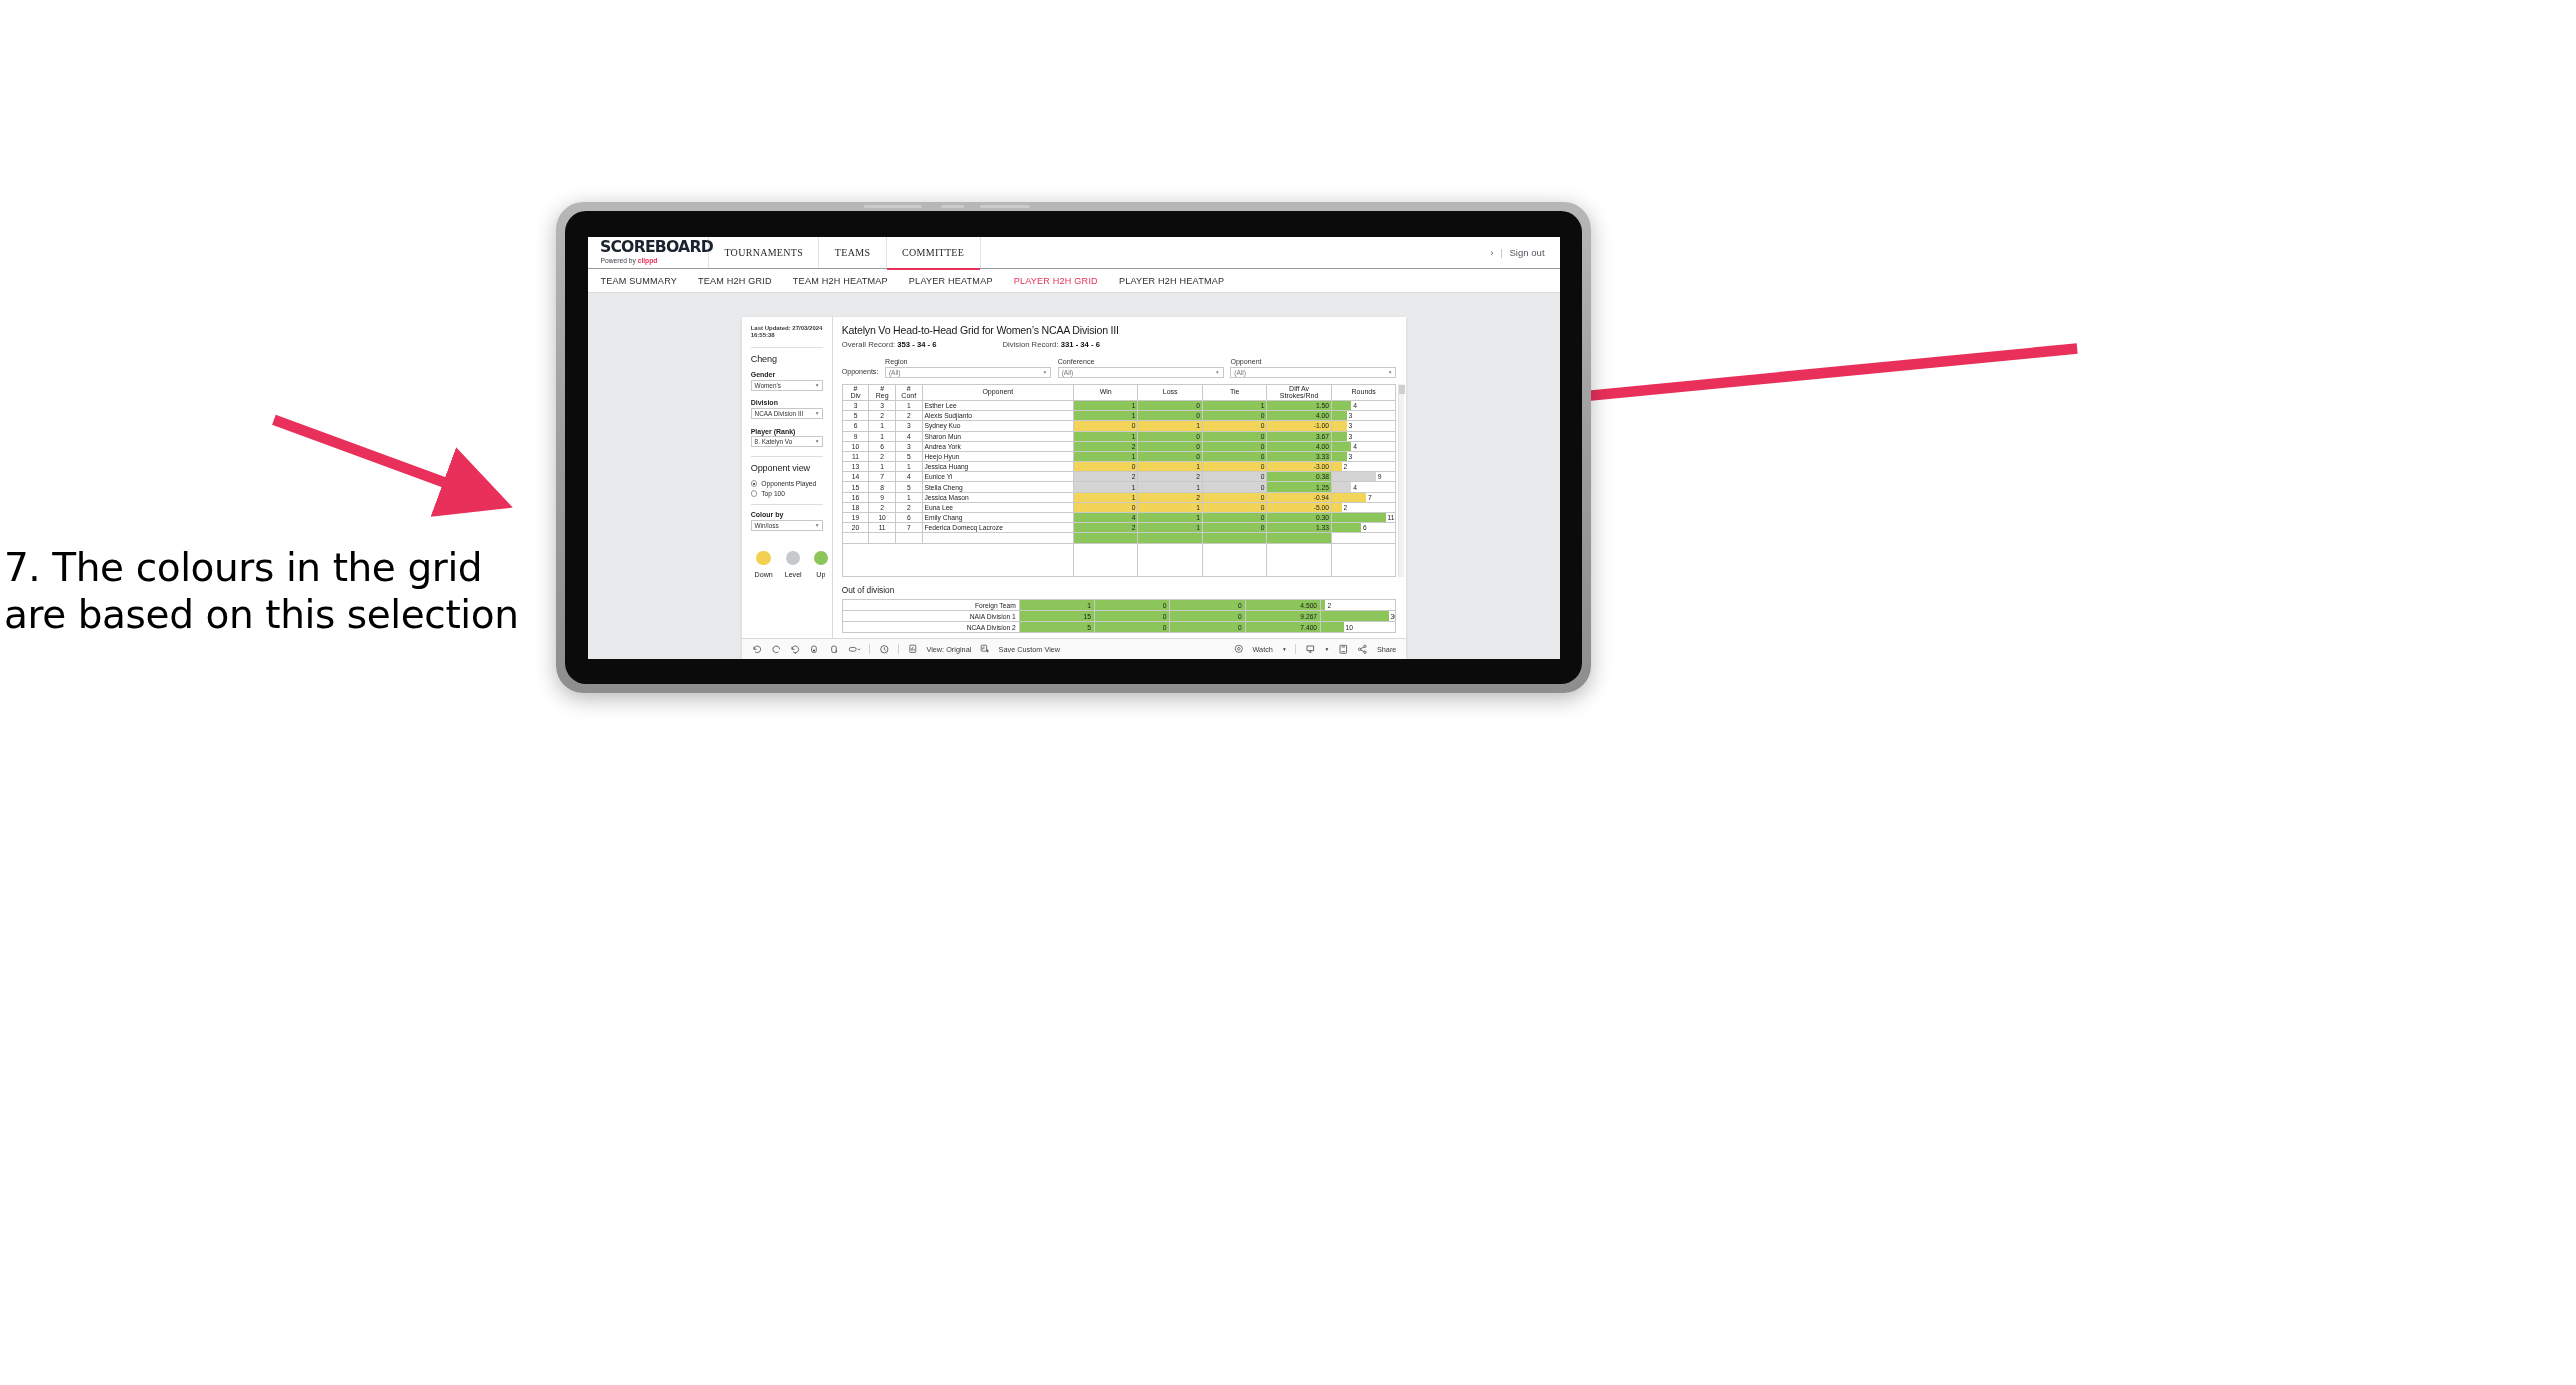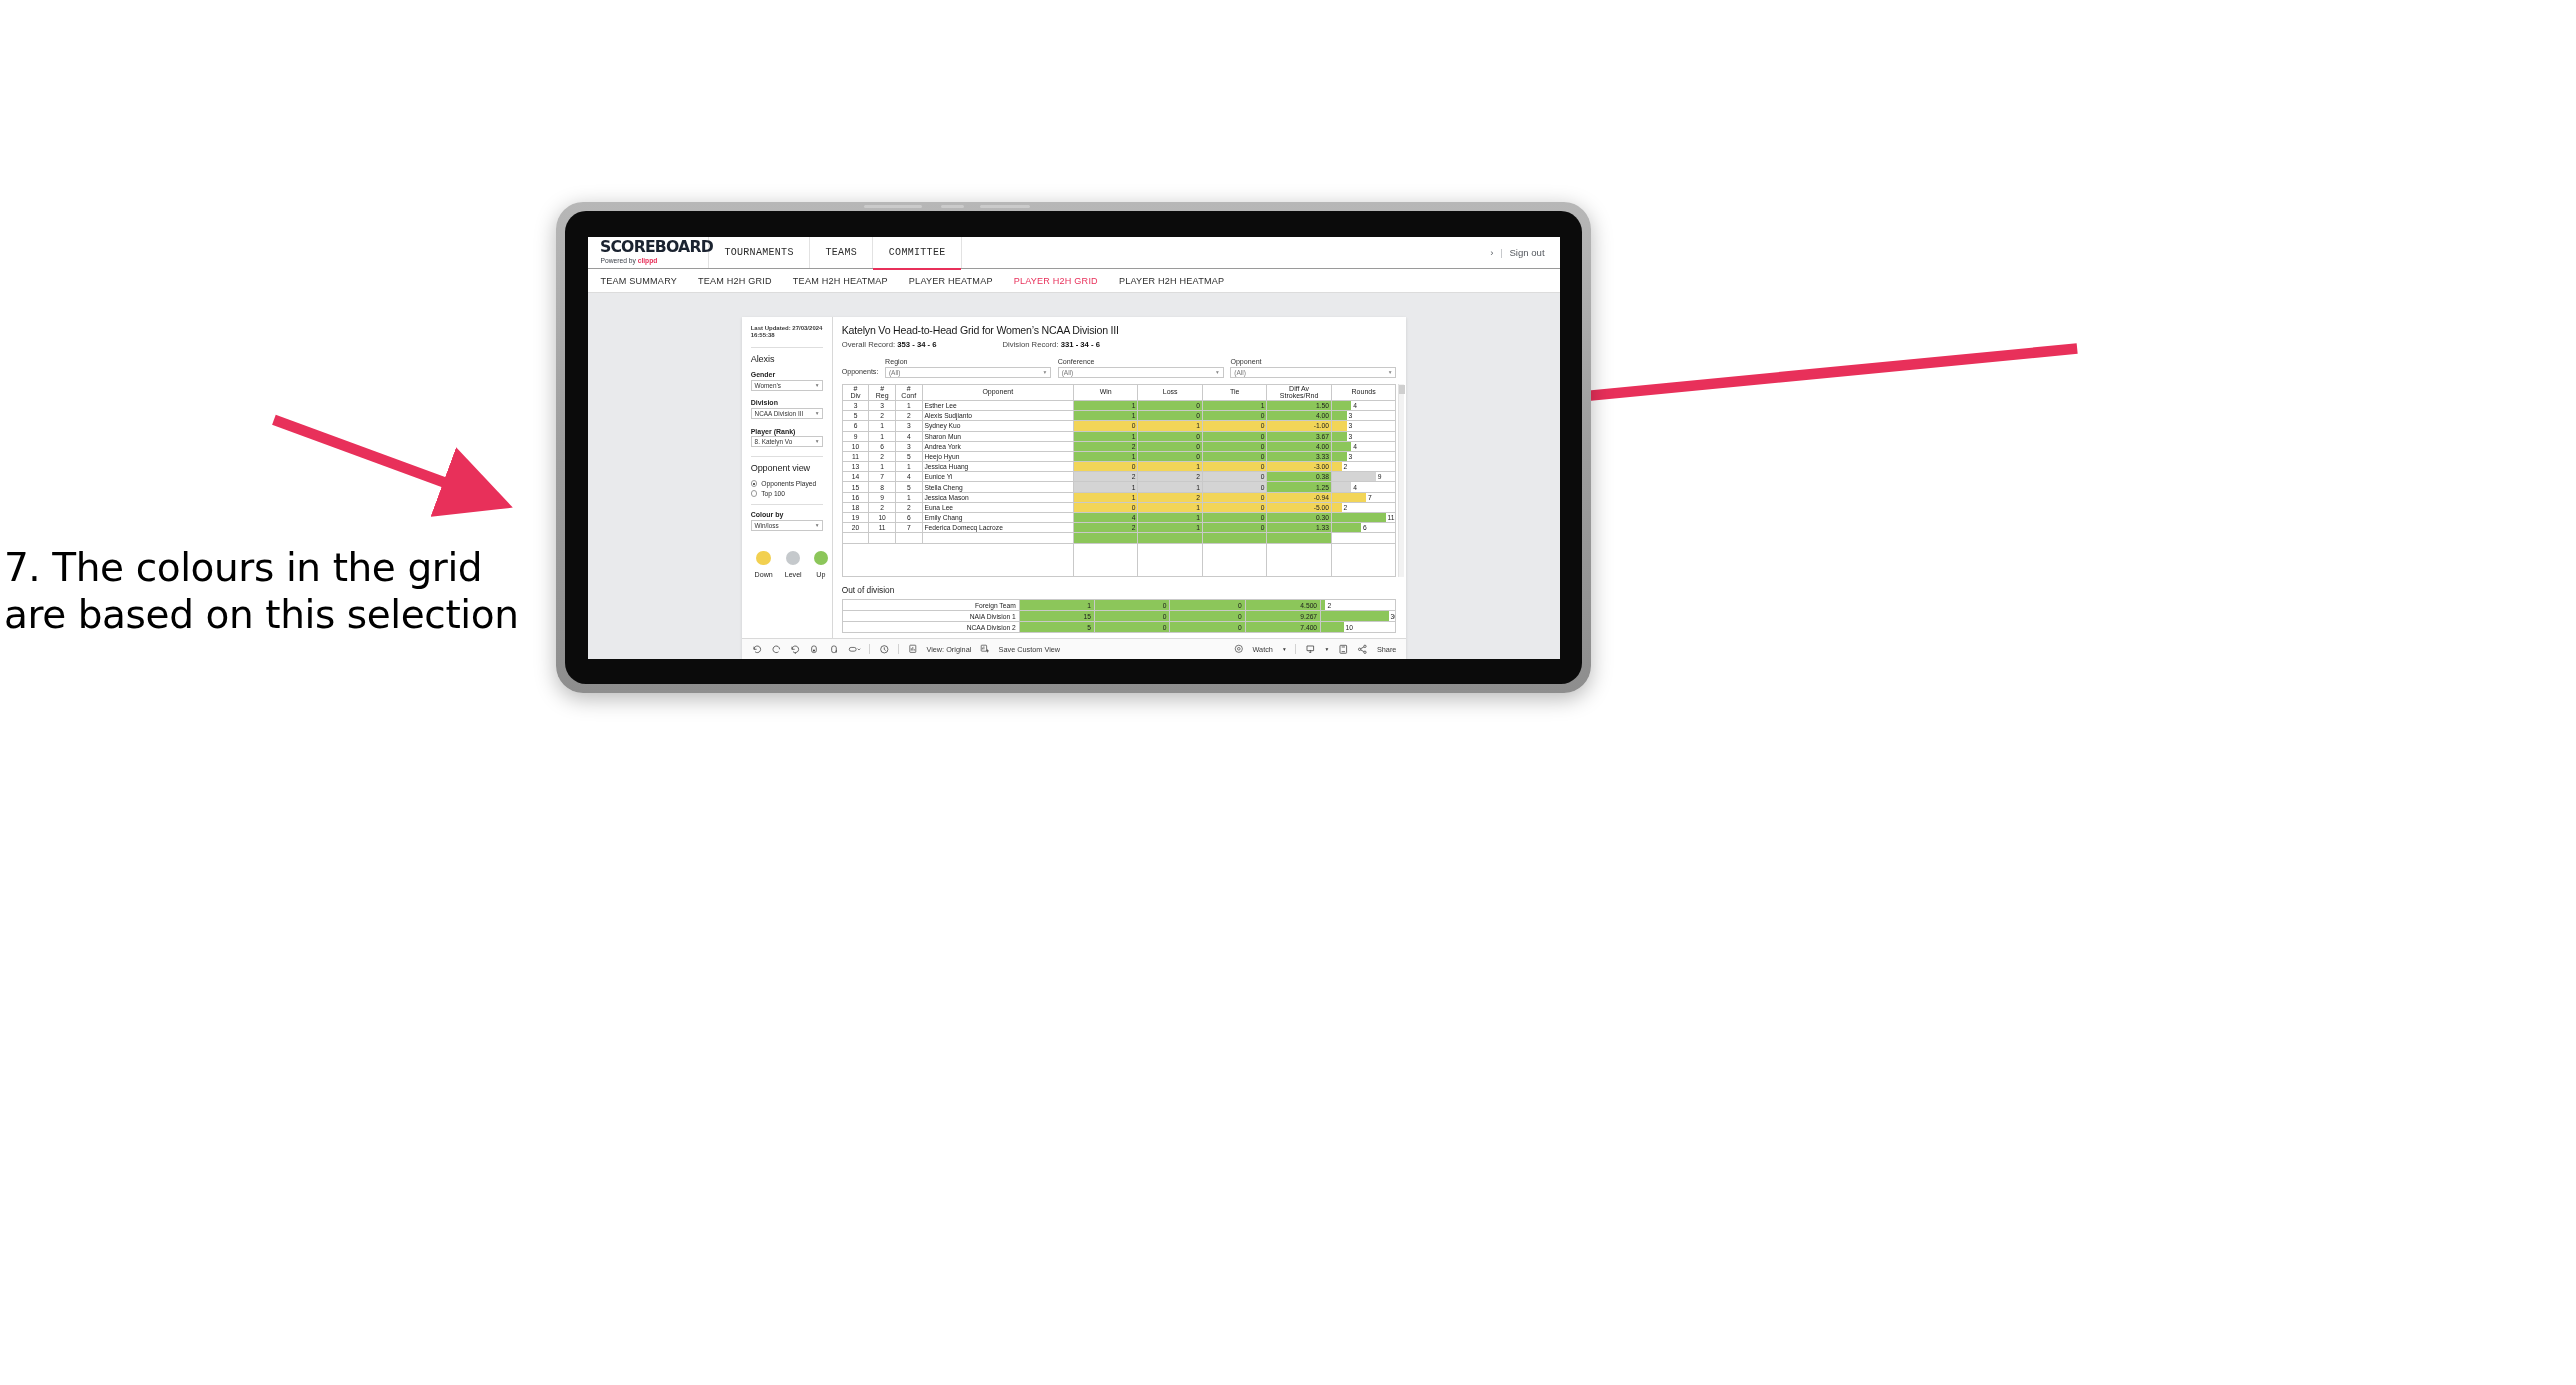--- a/index.html
+++ b/index.html
@@ -72,21 +72,21 @@
     color: #1b2330; line-height: 15.4px;
     transform: scaleX(1.02);
   }
   #brand-sub { font-size: 6.7px; color: #3a3f48; line-height: 9.6px; margin-top: 1px; }
   #brand-sub .clippd { color: #e8305a; font-weight: 700; }
 
   .topnav-item {
     display: flex; align-items: center; padding: 0 15.4px;
     font-size: 10px; color: #2a2a2a; letter-spacing: 0.3px;
     border-right: 1px solid #e2e2e2; position: relative;
-    font-family: Liberation Mono, monospace;
+    font-family: Liberation Serif, serif;
   }
   .topnav-item.active::after {
     content:""; position:absolute; left:0; right:0; bottom:-1.9px; height:1.9px; background:#e8305a;
   }
   #topnav-right {
     margin-left: auto; display: flex; align-items: center; gap: 6.7px;
     padding-right: 15.4px; font-size: 9.6px; color: #55595f;
   }
   #topnav-right .divider { color: #b9bcc0; }
 
@@ -258,21 +258,21 @@
       </div>
 
       <div id="viz-wrap">
         <div id="viz">
           <div id="viz-body">
 
             <div id="panel">
               <div class="ts">Last Updated: 27/03/2024</div>
               <div class="ts">16:55:38</div>
               <div class="hr"></div>
-              <div class="p-h1">Alexis</div>
+              <div class="p-h1">Cheng</div>
 
               <div class="p-lbl">Gender</div>
               <div class="p-sel">
                 <span>Women’s</span>
                 <span class="car">▼</span>
               </div>
 
               <div class="p-lbl">Division</div>
               <div class="p-sel">
                 <span>NCAA Division III</span>

